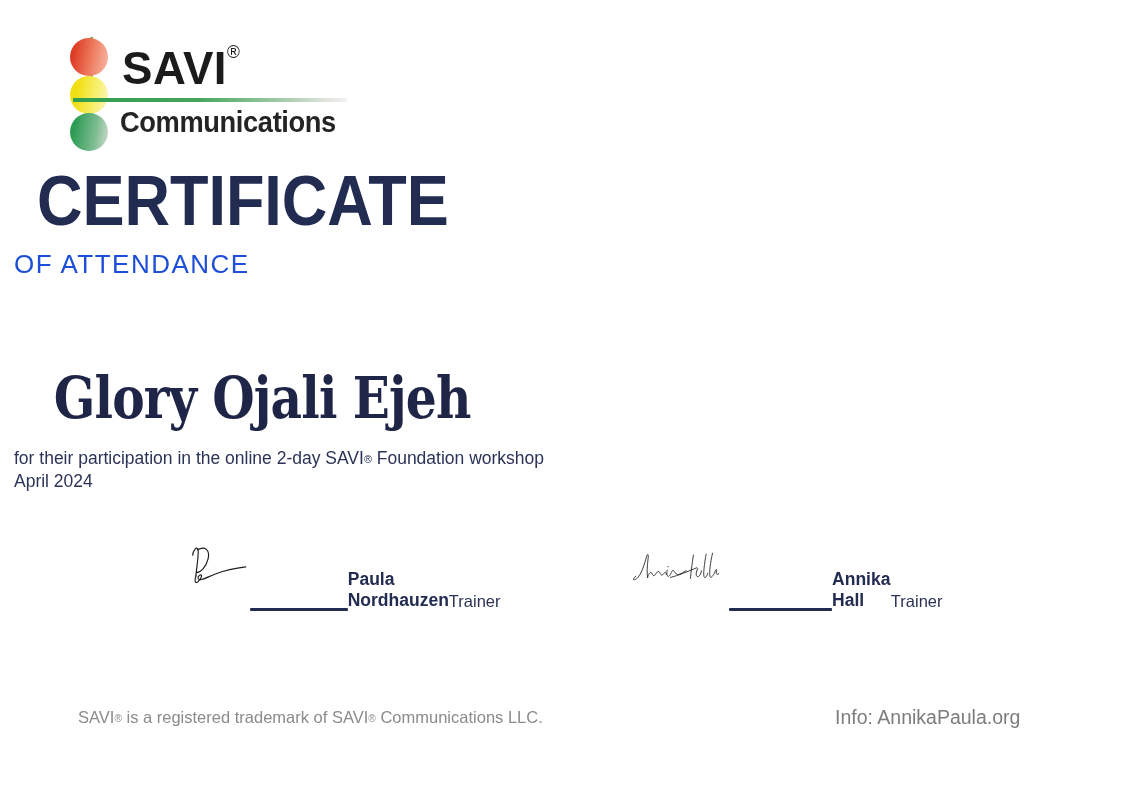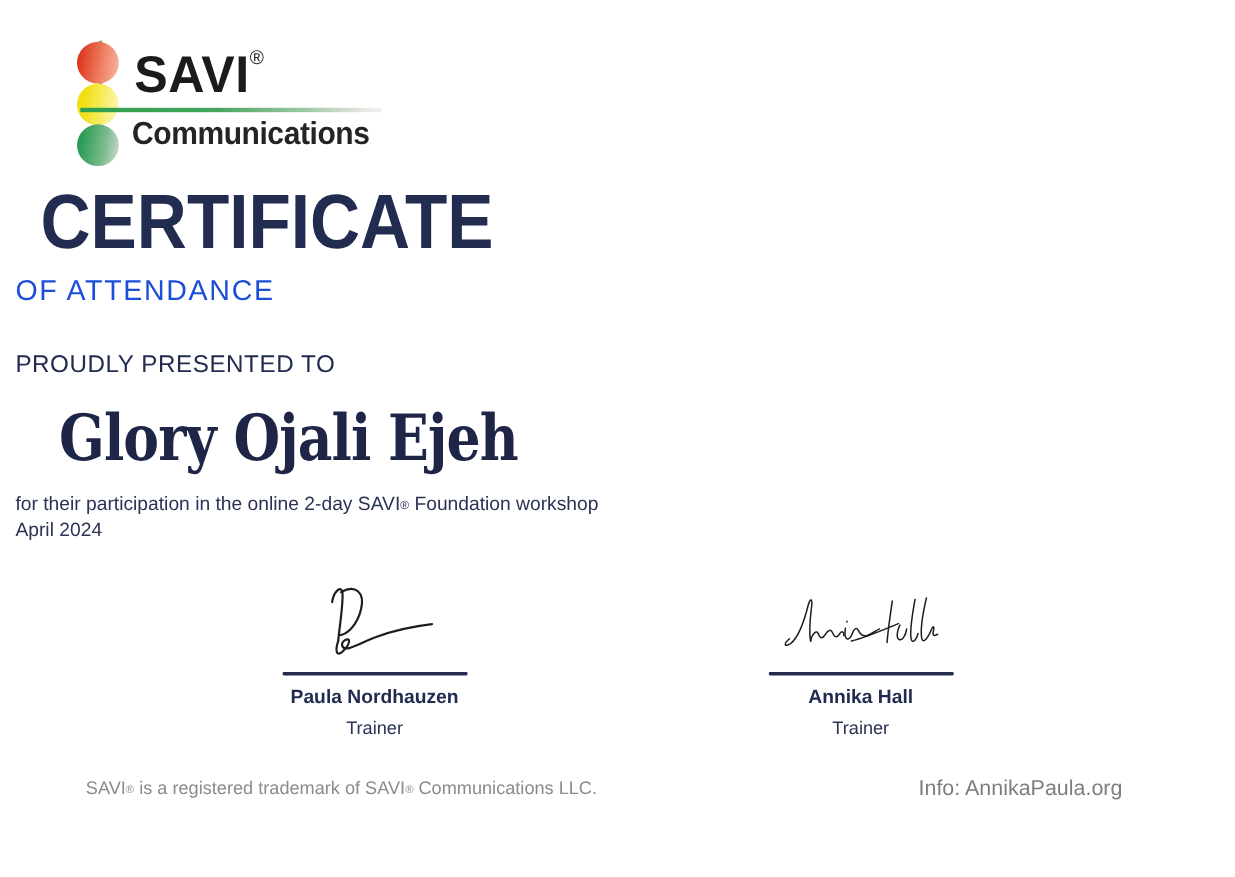--- a/index.html
+++ b/index.html
@@ -33,21 +33,21 @@
   .presented { top:318px; font-size:22px; font-weight:400; letter-spacing:0.5px; color:#222c51; }
   .recipient { top:369px; font-family:"DejaVu Serif", serif; font-size:58px; font-weight:bold;
                line-height:1; color:#1e2547; }
   .recipient .scale-x { --sx:0.84; letter-spacing:-1px; }
   .desc1 { top:448px; font-size:17.5px; color:#2b3356; }
   .desc2 { top:471px; font-size:17.5px; color:#2b3356; }
   .reg { font-size:0.62em; vertical-align:1px; }
   
   .sig-row { position:absolute; top:527px; left:0; width:100%;
              display:flex; justify-content:center; gap:122px; }
-  .sig-col { width:320px; display:flex; flex-direction:column; align-items:center; }
+  .sig-col { width:320px; display:flex; flex-direction:row; align-items:flex-end; }
   .sig-img { stroke:#1e1e1e; fill:none; stroke-linecap:round; stroke-linejoin:round; }
   .sig-svg-left  { width:118px; height:78px; margin-bottom:6px; }
   .sig-svg-right { width:172px; height:62px; margin-top:11px; margin-bottom:11px; }
   .sig-line { width:168px; height:3px; background:#222c51; border-radius:1px; }
   .sig-name { margin-top:9px; font-size:17.5px; font-weight:bold; color:#222c51; }
   .sig-role { margin-top:9px; font-size:16.5px; color:#2b3356; }
   
   .footer-credits { position:absolute; left:78px; top:705px; font-size:16.5px;
                     line-height:24px; color:#8b8b8b; }
   .footer-info { position:absolute; left:835px; top:706px; font-size:19.5px; color:#7d7d7d; }
@@ -64,21 +64,20 @@
     <div class="dot dot-green"></div>
     <div class="hline"></div>
     <div class="brand"><span>SAVI</span><span class="reg-mark">®</span></div>
     <div class="brand-sub">Communications</div>
   </div>
 
   <div class="center-block cert-title">
     <span class="scale-x">CERTIFICATE</span>
   </div>
   <div class="center-block cert-sub">OF ATTENDANCE</div>
-  <div class="center-block presented">PROUDLY PRESENTED TO</div>
   <div class="center-block recipient">
     <span class="scale-x">Glory Ojali Ejeh</span>
   </div>
   <div class="center-block desc1">for their participation in the online 2-day SAVI<span class="reg">®</span> Foundation workshop</div>
   <div class="center-block desc2">April 2024</div>
 
   <div class="sig-row">
 
     <div class="sig-col">
       <svg class="sig-img sig-svg-left" viewBox="0 0 130 85" stroke-width="2.2">

